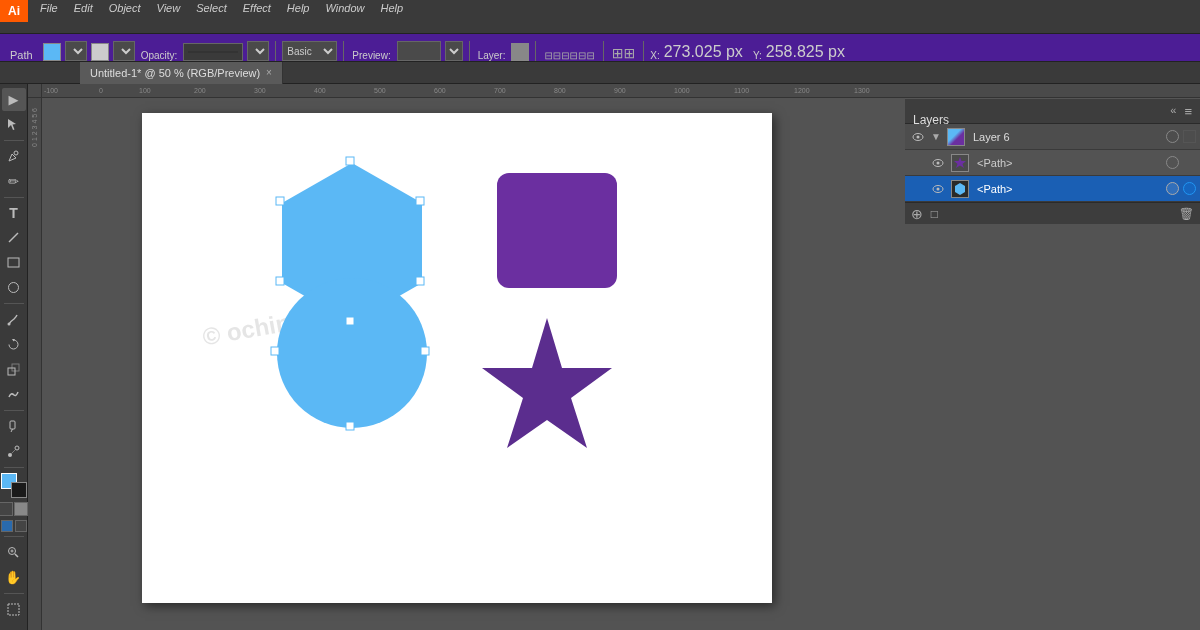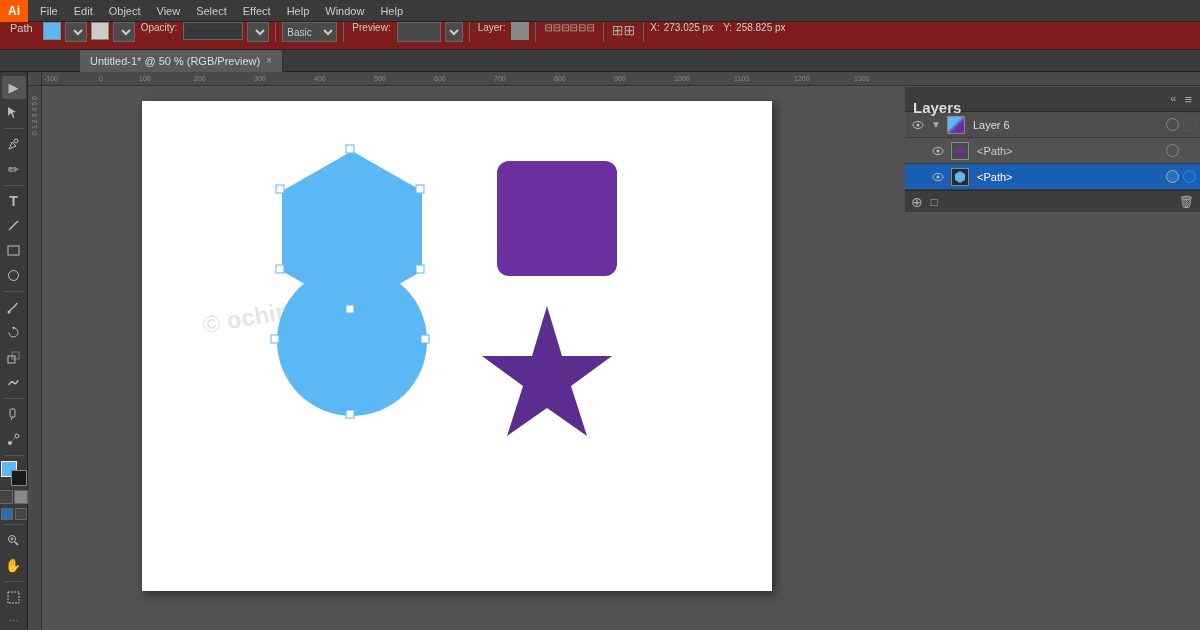--- a/index.html
+++ b/index.html
@@ -1,47 +1,47 @@
 <!DOCTYPE html>
 <html><head>
   <meta charset="utf-8">
   <style>
     * { margin: 0; padding: 0; box-sizing: border-box; }
     body { width: 1200px; height: 630px; overflow: hidden; background: #535353; font-family: 'Arial', sans-serif; font-size: 11px; color: #ccc; }
 
     
     .menu-bar {
-      width: 100%; height: 22px; background: #3a3a3a; display: flex; align-items: center;
+      width: 100%; height: 34px; background: #3a3a3a; display: flex; align-items: flex-start;
       border-bottom: 1px solid #222;
     }
     .menu-bar .ai-logo {
       width: 28px; height: 22px; background: #FF5A00; display: flex; align-items: center; justify-content: center;
       color: white; font-weight: bold; font-size: 12px; flex-shrink: 0;
     }
-    .menu-bar .menu-items { display: flex; align-items: center; padding-left: 4px; }
+    .menu-bar .menu-items { display: flex; align-items: center; padding-left: 4px; font-style: italic; }
     .menu-bar .menu-item { padding: 2px 8px; font-size: 11px; color: #ccc; cursor: pointer; }
 
     
     .toolbar {
-      width: 100%; height: 28px; background: #7f1d1d; display: flex; align-items: flex-start;
+      width: 100%; height: 28px; background: #4c1d95; display: flex; align-items: flex-end;
       padding: 0 4px; gap: 4px; border-bottom: 1px solid #222;
     }
     .toolbar-path-label { color: #ccc; font-size: 11px; padding: 0 6px; }
     .toolbar-color-box { width: 18px; height: 18px; background: #5BB8F5; border: 1px solid #888; }
     .toolbar-select { background: #4a4a4a; border: 1px solid #666; color: #ccc; font-size: 10px; height: 20px; }
     .toolbar-separator { width: 1px; height: 20px; background: #666; margin: 0 2px; }
     .toolbar-label { font-size: 10px; color: #ccc; padding: 0 2px; }
     .toolbar-input { background: #4a4a4a; border: 1px solid #666; color: #ccc; font-size: 10px; height: 20px; width: 50px; padding: 0 2px; }
     .stroke-preview { width: 60px; height: 18px; background: #3a3a3a; border: 1px solid #666; display: flex; align-items: center; justify-content: center; }
     .stroke-line { width: 50px; height: 2px; background: #333; }
     .basic-select { background: #4a4a4a; border: 1px solid #666; color: #ccc; font-size: 10px; height: 20px; width: 55px; }
     .style-box { width: 18px; height: 18px; background: #888; border: 1px solid #888; }
     .grid-icon { font-size: 14px; color: #aaa; padding: 0 2px; }
     .coord-label { font-size: 10px; color: #ccc; }
-    .coord-val { color: #ccc; font-size: 10px; }
+    .coord-val { color: #ccc; font-size: 16px; }
 
     
     .tab-bar {
       width: 100%; height: 22px; background: #3a3a3a; display: flex; align-items: center;
       border-bottom: 1px solid #222; padding-left: 80px;
     }
     .tab {
       height: 22px; background: #5a5a5a; border-right: 1px solid #333; padding: 0 10px;
       display: flex; align-items: center; font-size: 11px; color: #ddd; cursor: pointer; gap: 6px;
     }
@@ -308,21 +308,21 @@
           <div style="position:absolute;top:60px;left:355px;width:120px;height:115px;background:#6B2FA0;border-radius:12px;"></div>
 
           <svg style="position:absolute;top:200px;left:330px;" width="150" height="150">
             <polygon points="75,5 90,55 140,55 99,85 115,135 75,107 35,135 51,85 10,55 60,55" fill="#5B2D8E"></polygon>
           </svg>
         </div>
 
         <div style="position:absolute;top:0px;right:0px;width:295px;">
 
           <div style="height:26px;background:#3d3d3d;display:flex;align-items:center;padding:0 8px;border-bottom:1px solid #2a2a2a;justify-content:space-between;border-top:1px solid #555;">
-            <span style="font-size:15px;font-weight:bold;color:#ddd;margin-top:17px;">Layers</span>
+            <span style="font-size:12px;font-weight:normal;color:#ddd;margin-top:17px;">Layers</span>
             <div style="display:flex;gap:8px;">
               <span style="font-size:11px;color:#aaa;cursor:pointer;">«</span>
               <span style="font-size:13px;color:#aaa;cursor:pointer;">≡</span>
             </div>
           </div>
 
           <div class="layer-row parent" style="background:#4d4d4d;padding-left:4px;">
             <div class="eye-icon">
               <svg width="12" height="12" viewBox="0 0 12 12">
                   <ellipse cx="6" cy="6" rx="5" ry="3.5" fill="none" stroke="#bbb" stroke-width="1"></ellipse>

